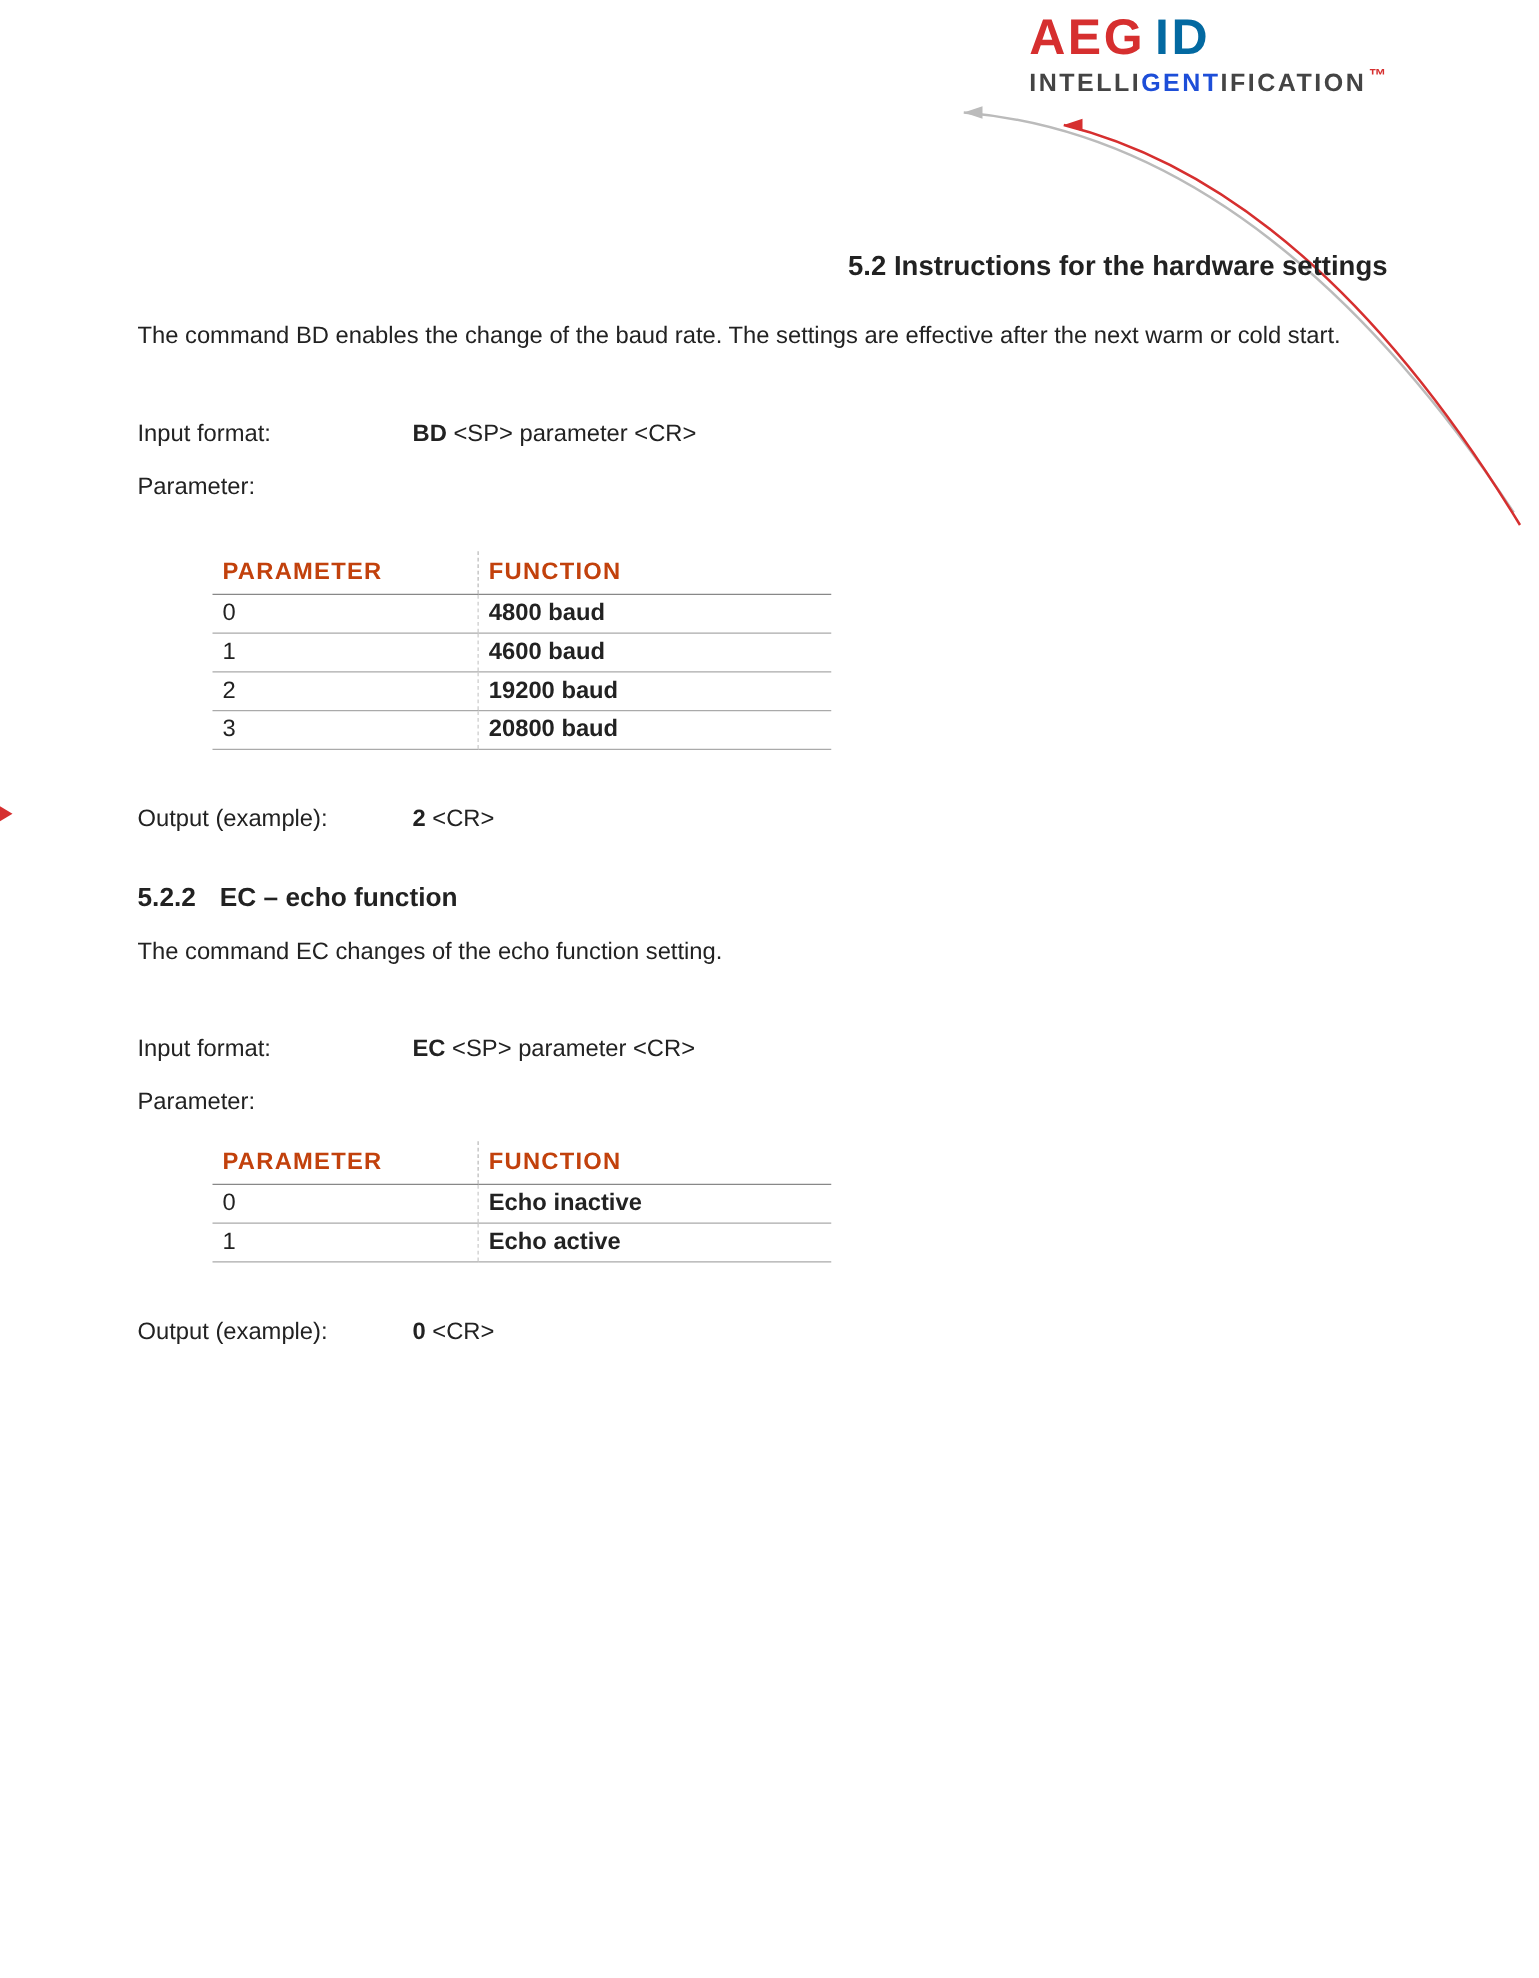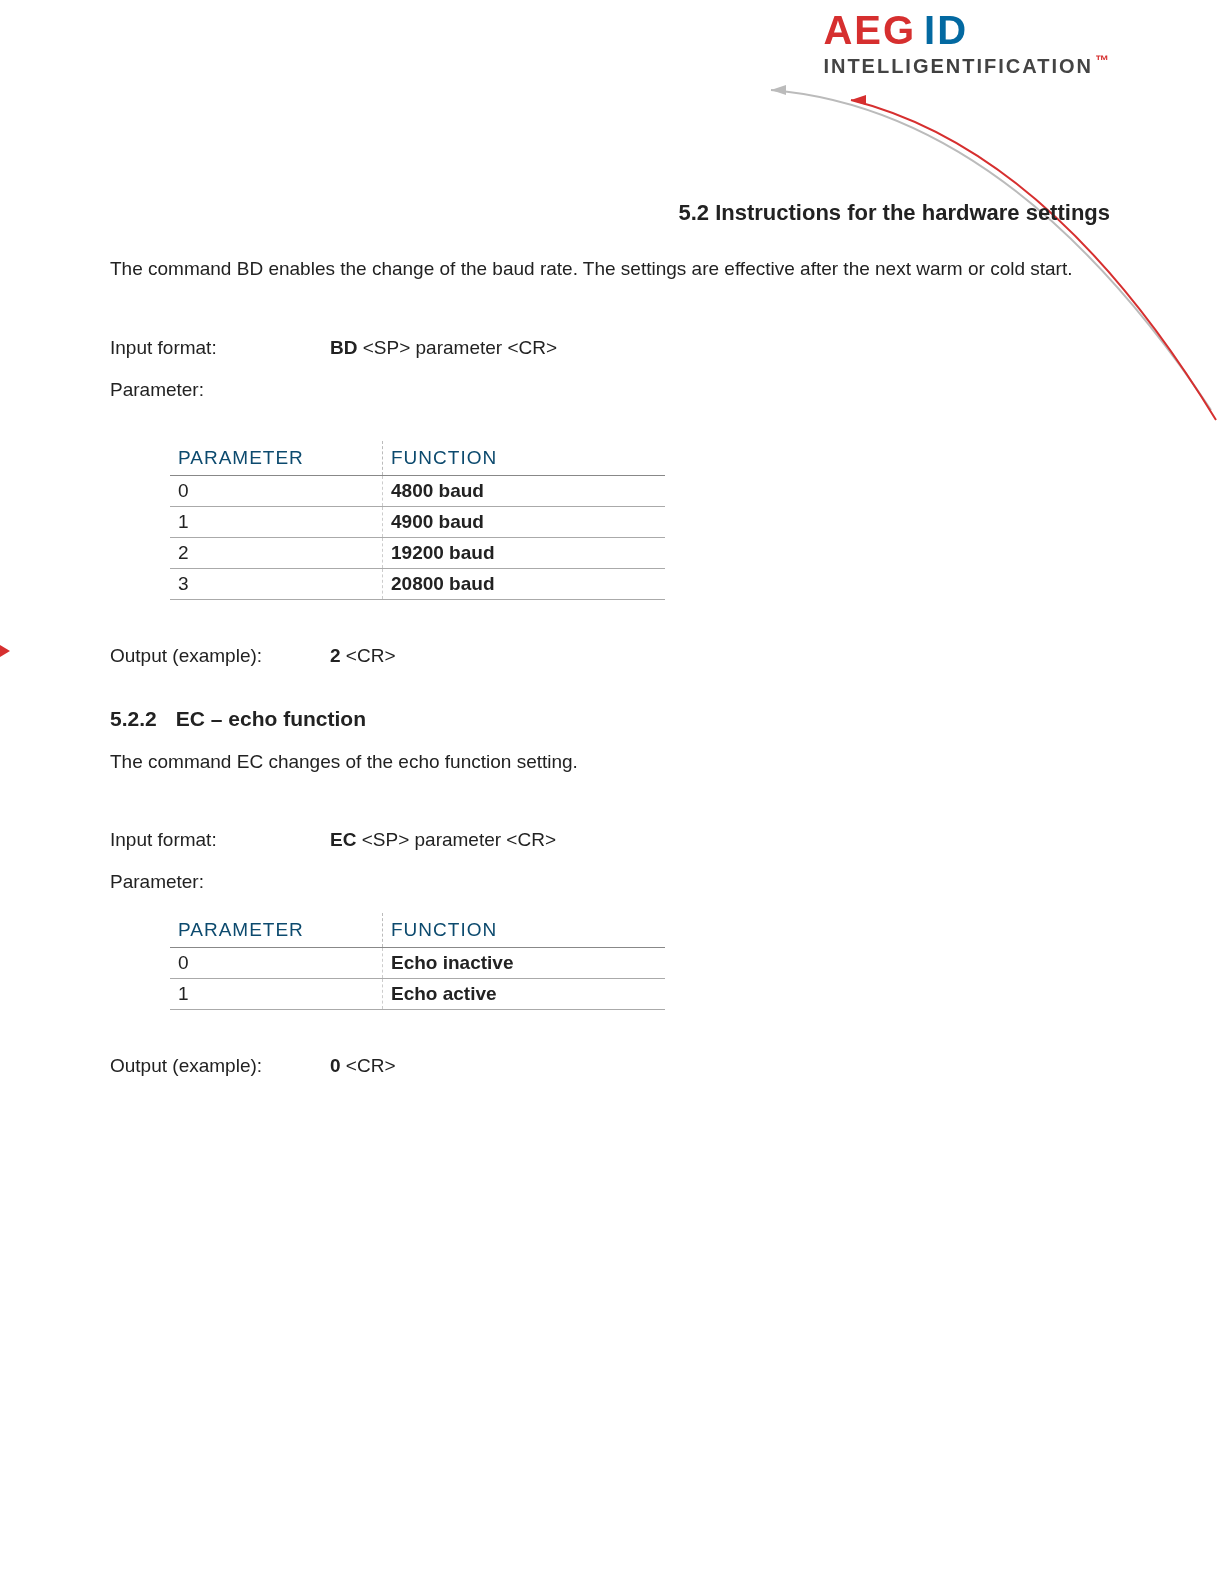--- a/index.html
+++ b/index.html
@@ -27,21 +27,21 @@
   }
   .logo-aeg { color: #d62f2f; }
   .logo-id  { color: #0369a1; margin-left: 8px; }
   .logo-bottom {
     font-size: 20px;
     font-weight: 700;
     letter-spacing: 2px;
     margin-top: 2px;
   }
   .lb1 { color: #444; }
-  .lb2 { color: #404040; }
+  .lb2 { color: #1d4ed8; }
   .lb3 { color: #444; }
   .lb4 { color: #d62f2f; font-size: 14px; vertical-align: super; margin-left:2px;}
   
   .swoosh {
     position: absolute;
     right: 0;
     top: 70px;
     width: 520px;
     height: 380px;
     pointer-events: none;
@@ -79,22 +79,22 @@
   .row .label { width: 220px; }
   .row .value { flex: 1; }
   .cmd-bold { font-weight: 700; }
   table.param {
     border-collapse: collapse;
     margin: 10px 0 30px 60px;
     font-size: 19px;
   }
   table.param th {
     text-align: left;
-    color: #0c4a6e;
-    font-weight: 400;
+    color: #c2410c;
+    font-weight: 700;
     letter-spacing: 1px;
     padding: 6px 14px 6px 8px;
     border-bottom: 1px solid #888;
     border-right: 1px dashed #bbb;
   }
   table.param th:last-child { border-right: none; }
   table.param td {
     padding: 4px 14px 4px 8px;
     border-bottom: 1px solid #aaa;
     border-right: 1px dashed #ccc;
@@ -164,21 +164,21 @@
         <th class="colf">FUNCTION</th>
       </tr>
     </thead>
     <tbody>
       <tr>
         <td>0</td>
         <td>4800 baud</td>
       </tr>
       <tr>
         <td>1</td>
-        <td>4900 baud</td>
+        <td>4600 baud</td>
       </tr>
       <tr>
         <td>2</td>
         <td>19200 baud</td>
       </tr>
       <tr>
         <td>3</td>
         <td>20800 baud</td>
       </tr>
     </tbody>

